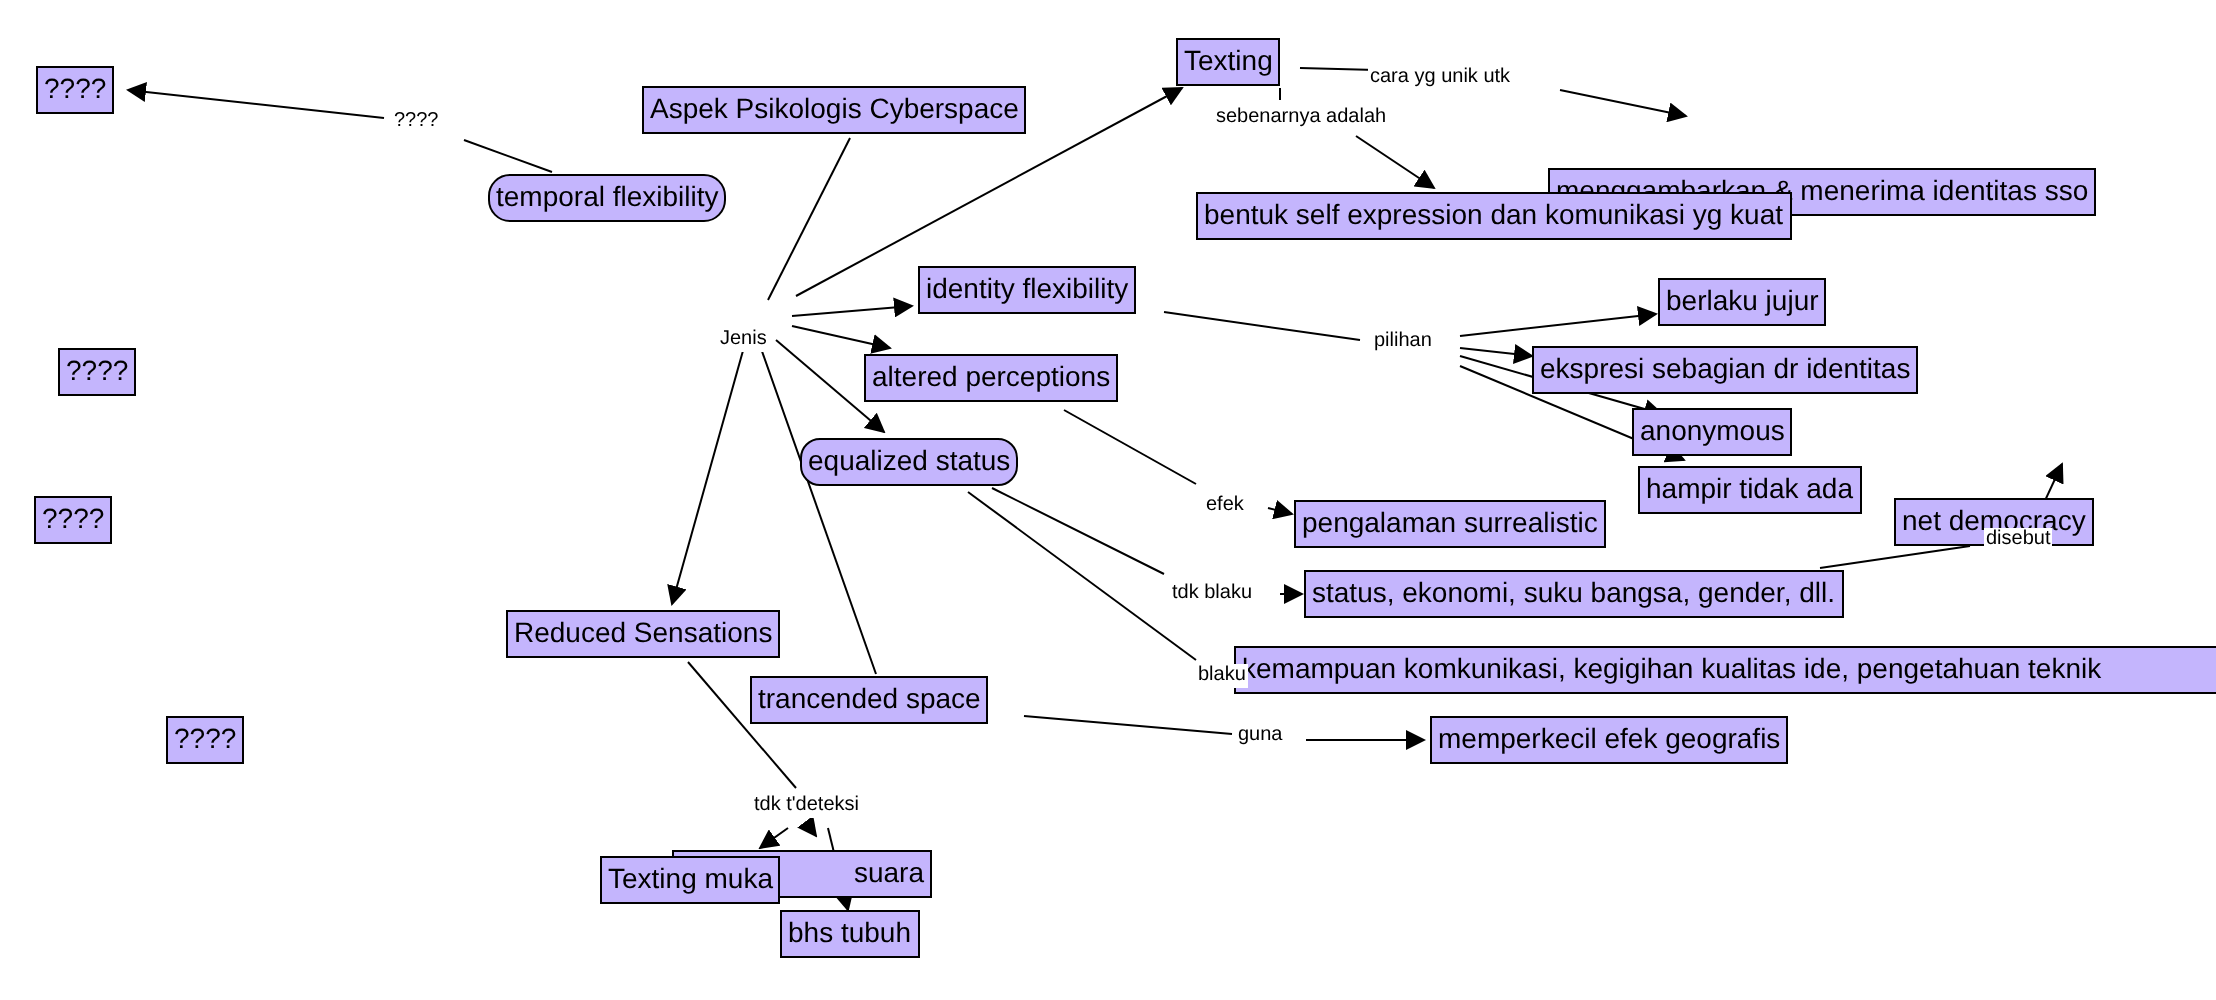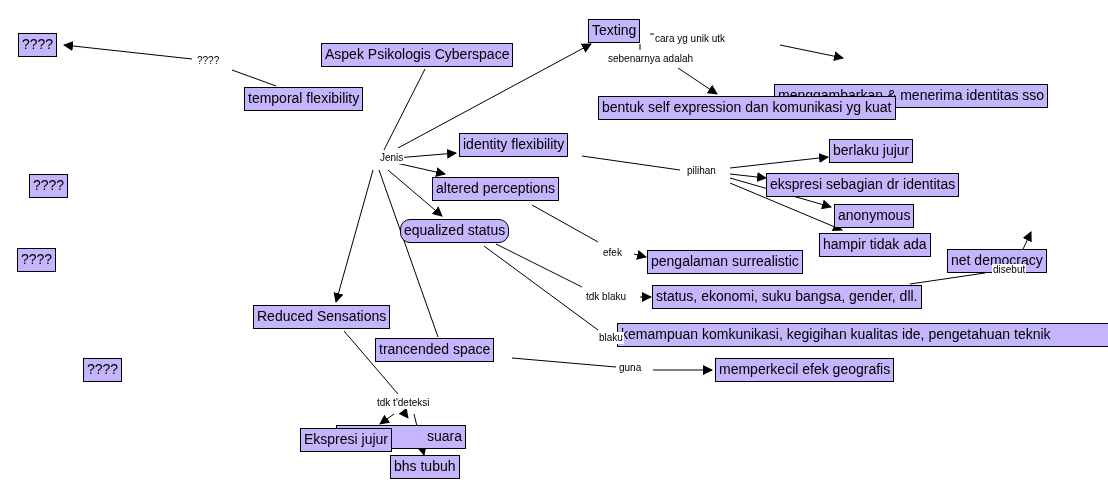--- a/index.html
+++ b/index.html
@@ -73,45 +73,45 @@
     <line x1="414" y1="414" x2="424" y2="455" marker-end="url(#arr)"></line>
   </g>
 </svg>
 
 <div class="node" style="left:18px;top:33px;"><span>????</span></div>
 <div class="node" style="left:29px;top:174px;"><span>????</span></div>
 <div class="node" style="left:17px;top:248px;"><span>????</span></div>
 <div class="node" style="left:83px;top:358px;"><span>????</span></div>
 
 <div class="node" style="left:321px;top:43px;"><span>Aspek Psikologis Cyberspace</span></div>
-<div class="node" style="left:244px;top:87px;"><span>temporal flexibility</span></div>
+<div class="node" style="left:244px;top:87px;border-radius:11px;"><span>temporal flexibility</span></div>
 <div class="node" style="left:588px;top:19px;"><span>Texting</span></div>
 <div class="node" style="left:774px;top:60px;margin-top:24px;"><span>menggambarkan &amp; menerima identitas sso</span></div>
 <div class="node" style="left:570px;top:96px;margin-left:28px;"><span>bentuk self expression dan komunikasi yg kuat</span></div>
 <div class="node" style="left:459px;top:133px;"><span>identity flexibility</span></div>
 <div class="node" style="left:829px;top:139px;"><span>berlaku jujur</span></div>
 <div class="node" style="left:766px;top:173px;text-align:right;"><span>ekspresi sebagian dr identitas</span></div>
 <div class="node" style="left:432px;top:177px;"><span>altered perceptions</span></div>
 <div class="node" style="left:819px;top:233px;"><span>hampir tidak ada</span></div>
-<div class="node" style="left:834px;top:204px;"><span>anonymous</span></div>
+<div class="node" style="left:816px;top:204px;"><span>anonymous</span></div>
 <div class="node" style="left:947px;top:205px;margin-top:44px;"><span>net democracy</span></div>
 <div class="node" style="left:400px;top:219px;border-radius:10px;"><span>equalized status</span></div>
 <div class="node" style="left:647px;top:250px;"><span>pengalaman surrealistic</span></div>
 <div class="node" style="left:652px;top:285px;"><span>status, ekonomi, suku bangsa, gender, dll.</span></div>
 <div class="node" style="left:617px;top:323px;width:500px;"><span>kemampuan komkunikasi, kegigihan kualitas ide, pengetahuan teknik</span></div>
 <div class="node" style="left:253px;top:305px;"><span>Reduced Sensations</span></div>
 <div class="node" style="left:375px;top:338px;"><span>trancended space</span></div>
 <div class="node" style="left:715px;top:358px;"><span>memperkecil efek geografis</span></div>
 <div class="node" style="left:336px;top:425px;width:130px;text-align:right;"><span>suara</span></div>
 <div class="node" style="left:390px;top:455px;"><span>bhs tubuh</span></div>
-<div class="node" style="left:300px;top:428px;"><span>Ekspresi jujur</span></div>
+<div class="node" style="left:300px;top:428px;"><span>Texting muka</span></div>
 
 <div class="lbl" style="left:196px;top:55px;">????</div>
-<div class="lbl" style="left:359px;top:152px;margin-left:20px;">Jenis</div>
-<div class="lbl" style="left:654px;top:33px;">cara yg unik utk</div>
+<div class="lbl" style="left:359px;top:164px;">Jenis</div>
+<div class="lbl" style="left:684px;top:33px;">cara yg unik utk</div>
 <div class="lbl" style="left:607px;top:53px;">sebenarnya adalah</div>
 <div class="lbl" style="left:686px;top:165px;">pilihan</div>
 <div class="lbl" style="left:602px;top:247px;">efek</div>
 <div class="lbl" style="left:585px;top:291px;">tdk blaku</div>
 <div class="lbl" style="left:598px;top:332px;">blaku</div>
 <div class="lbl" style="left:992px;top:264px;">disebut</div>
 <div class="lbl" style="left:618px;top:362px;">guna</div>
 <div class="lbl" style="left:376px;top:397px;">tdk t'deteksi</div>
 
 </body></html>

